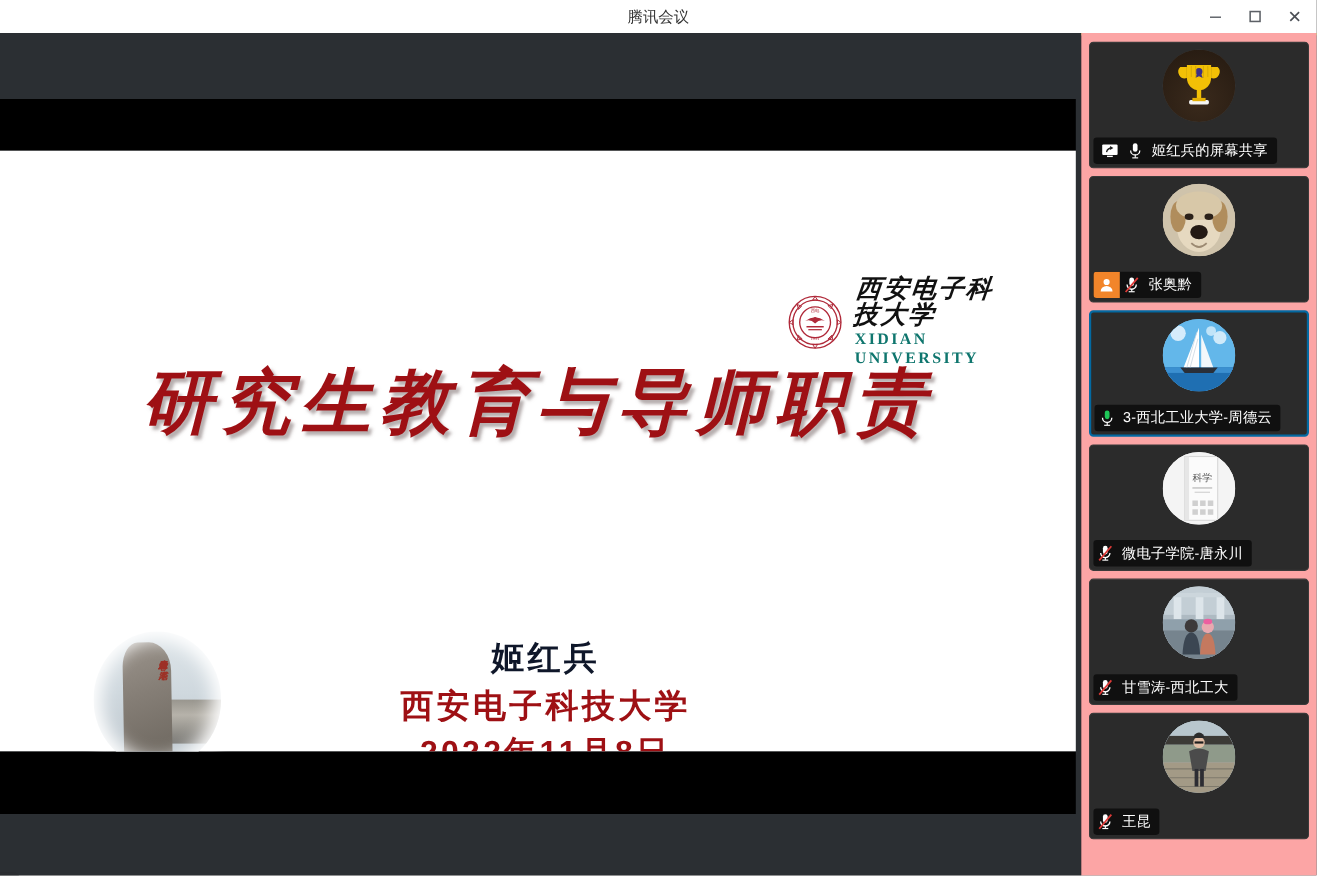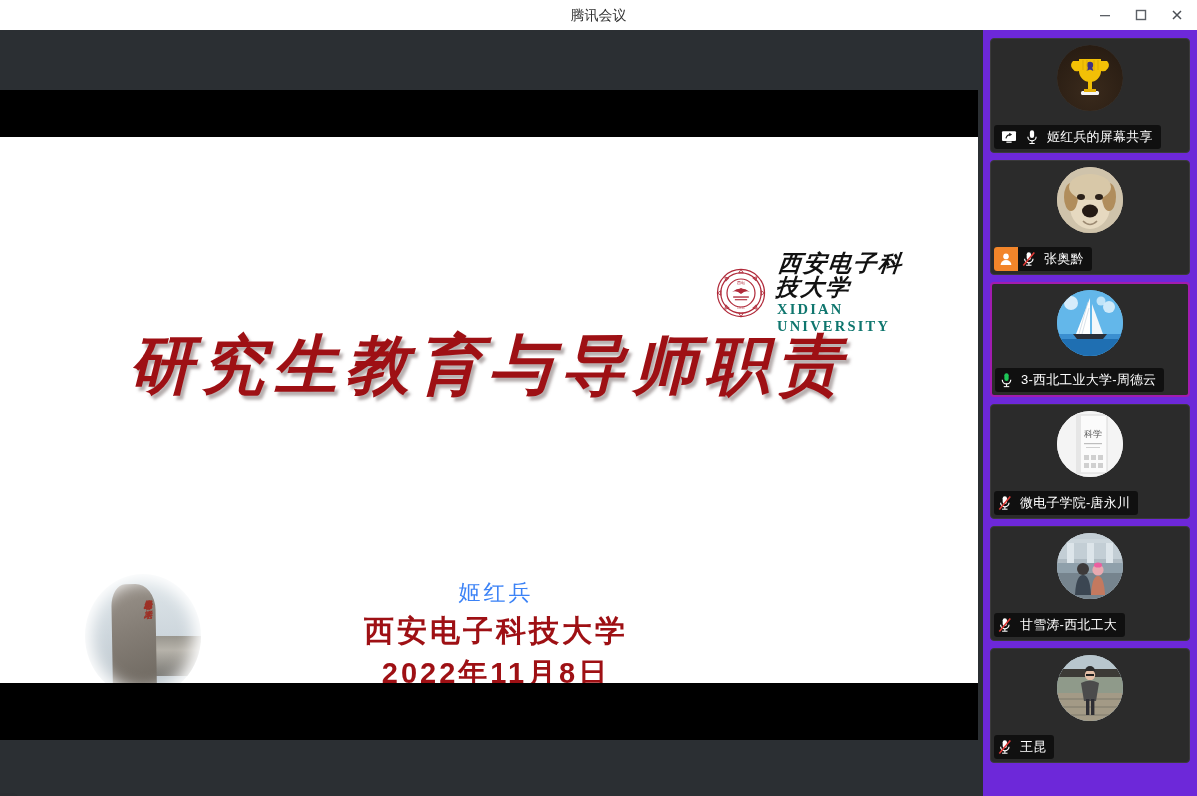--- a/index.html
+++ b/index.html
@@ -165,22 +165,22 @@
     box-shadow: 0 0 16px 13px #ffffff inset, 0 0 10px 8px #ffffff;
   }
 
   
   .presenter-block {
     position: absolute; left: 300px; top: 440px;
     width: 392px;
     text-align: center;
   }
   .pres-name {
-    font-size: 22px; font-weight: 400;
-    color: #3b82f6;
+    font-size: 30px; font-weight: 700;
+    color: #0f172a;
     letter-spacing: 3px;
     line-height: 1.45;
   }
   .pres-org {
     font-size: 30px; font-weight: 700;
     color: #9e1014;
     letter-spacing: 3px;
     line-height: 1.45;
   }
   .pres-date {
@@ -198,36 +198,36 @@
     border-radius: 0 6px 6px 0;
     display: flex; align-items: center;
     padding: 0 10px 0 8px;
     gap: 7px;
   }
 
   
   .rail {
     position: absolute; left: 983px; top: 30px;
     width: 214px; height: 766px;
-    background: #6d28d9;
+    background: #fca5a5;
     padding: 8px 0 0 0;
     box-sizing: border-box;
   }
   .tile {
     position: relative;
     width: 200px; height: 115px;
     margin: 0 auto 7px auto;
     background: #2b2b2b;
     border-radius: 4px;
     border: 1px solid #3a3a3a;
     box-sizing: border-box;
     overflow: hidden;
   }
   .tile.speaking {
-    border: 2px solid #a21caf;
+    border: 2px solid #0369a1;
   }
   .avatar {
     position: absolute; left: 50%; top: 6px;
     transform: translateX(-50%);
     width: 66px; height: 66px;
     border-radius: 50%;
     overflow: hidden;
     background: #444;
   }
   .tile-bar {

